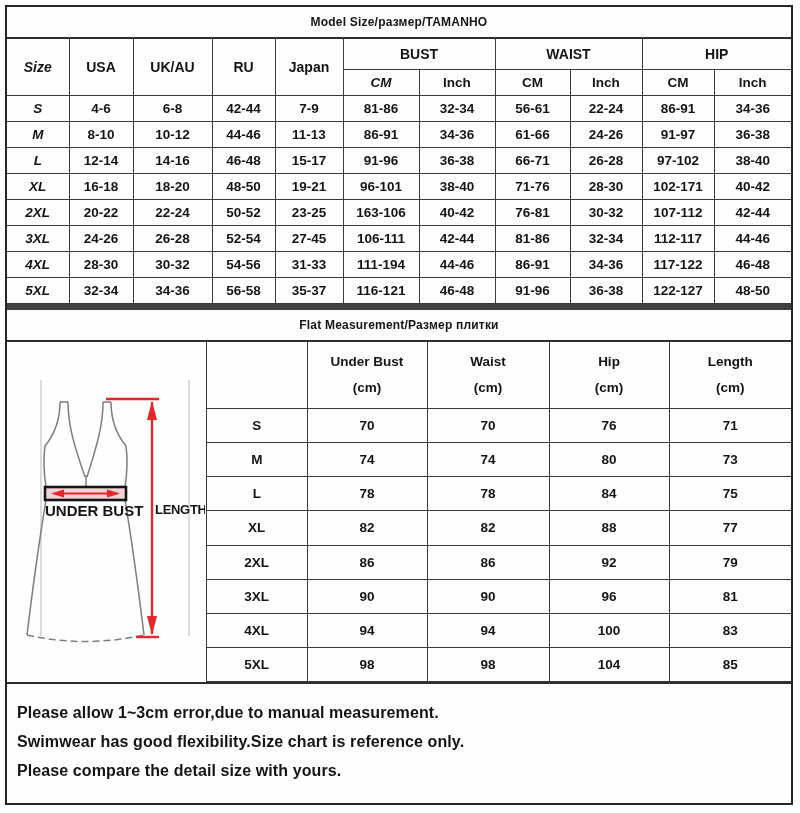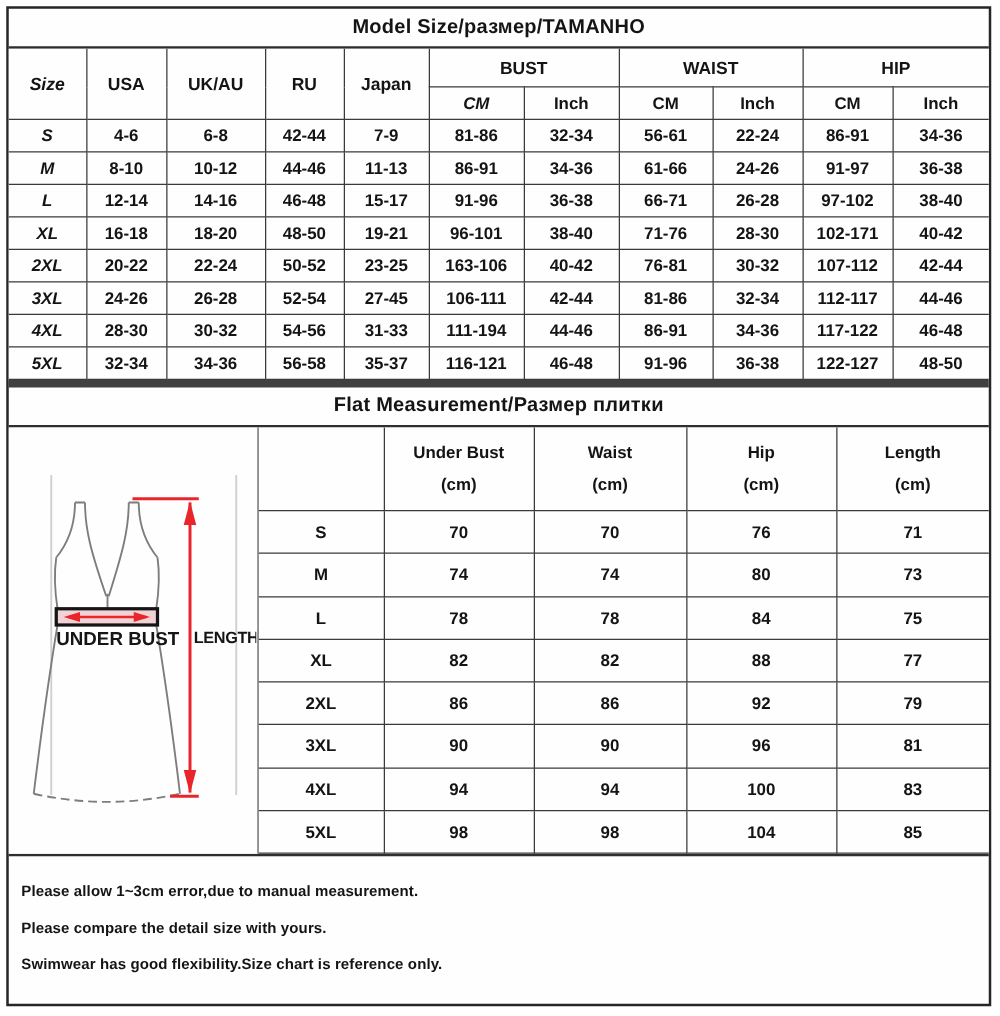--- a/index.html
+++ b/index.html
@@ -7,21 +7,21 @@
     width:800px;height:813px;background:#ffffff;
     font-family:"Liberation Sans",sans-serif;font-weight:bold;color:#141414;
     -webkit-font-smoothing:antialiased;
   }
   .page{position:relative;width:800px;height:813px;background:#ffffff;overflow:hidden;}
   .sheet{
     position:absolute;left:5px;top:5px;width:788px;height:800px;
     border:2px solid #262626;box-sizing:border-box;background:#fefefe;
   }
   .title{
-    height:30px;line-height:30px;text-align:center;font-size:16px;
+    height:30px;line-height:30px;text-align:center;font-size:12px;
     border-bottom:2px solid #2e2e2e;letter-spacing:.2px;
   }
   .title2{border-top:6px solid #404040;}
   table{border-collapse:collapse;width:100%;table-layout:fixed;}
   th,td{
     border:1.5px solid #3a3a3a;text-align:center;vertical-align:middle;
     font-size:13.5px;font-weight:bold;padding:0;background:#fefefe;
   }
   .t1 thead tr.grp th{height:30px;font-size:14px;}
   .t1 thead tr.units th{height:25px;}
@@ -35,21 +35,21 @@
     box-sizing:border-box;background:#fefefe;
   }
   .t2{flex:1;}
   .t2 thead th{height:66px;}
   .t2 thead th div{line-height:26px;font-size:13.5px;}
   .t2 tbody td{height:32px;}
   .t2 tr :first-child{border-left:none;}
   .t2 tr :last-child{border-right:none;}
   .t2 thead th{border-top:none;}
   .notes{padding:14px 0 0 10px;}
-  .notes div{font-size:12px;line-height:29px;letter-spacing:.1px;}
+  .notes div{font-size:16px;line-height:29px;letter-spacing:.1px;}
   svg text{font-family:"Liberation Sans",sans-serif;font-weight:bold;}
 </style>
 </head>
 <body>
 
 <div class="page">
   <div class="sheet">
 
     <div class="title">Model Size/размер/TAMANHO</div>
 
@@ -324,18 +324,18 @@
               <td>98</td>
               <td>104</td>
               <td>85</td>
           </tr>
         </tbody>
       </table>
     </div>
 
     <div class="notes">
       <div>Please allow 1~3cm error,due to manual measurement.</div>
+      <div>Swimwear has good flexibility.Size chart is reference only.</div>
       <div>Please compare the detail size with yours.</div>
-      <div>Swimwear has good flexibility.Size chart is reference only.</div>
     </div>
 
   </div>
 </div>
 
 </body></html>

